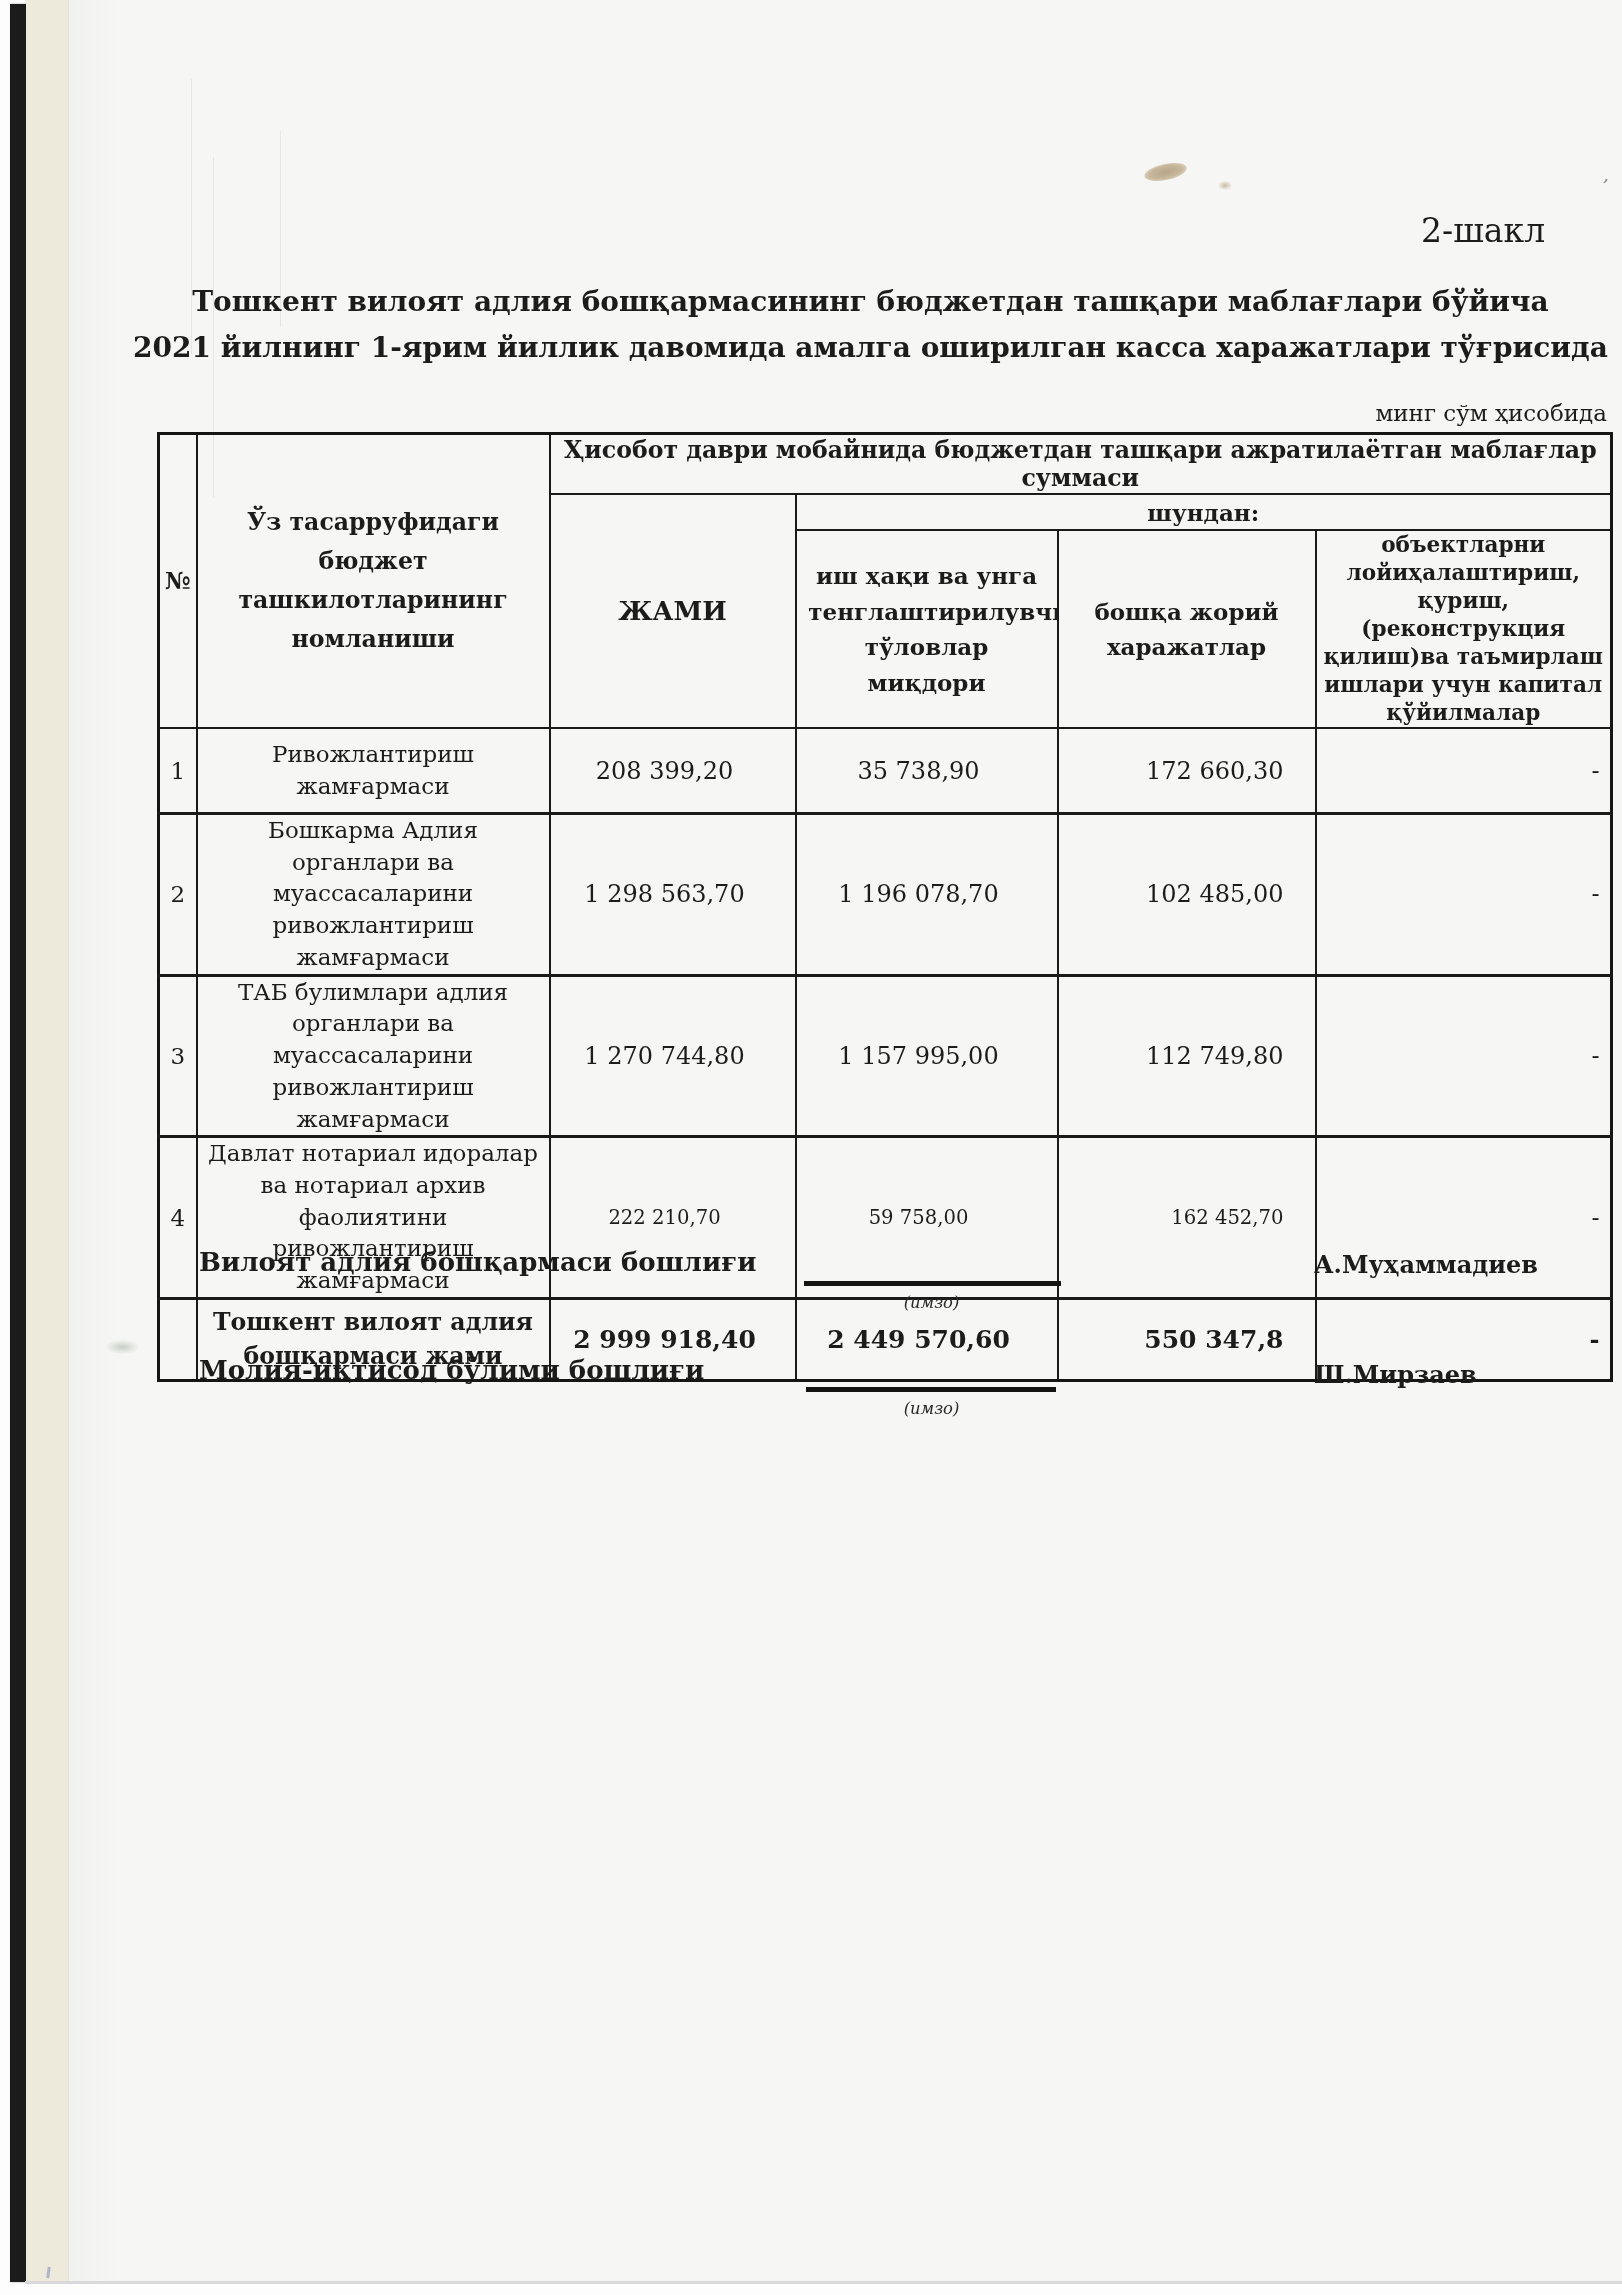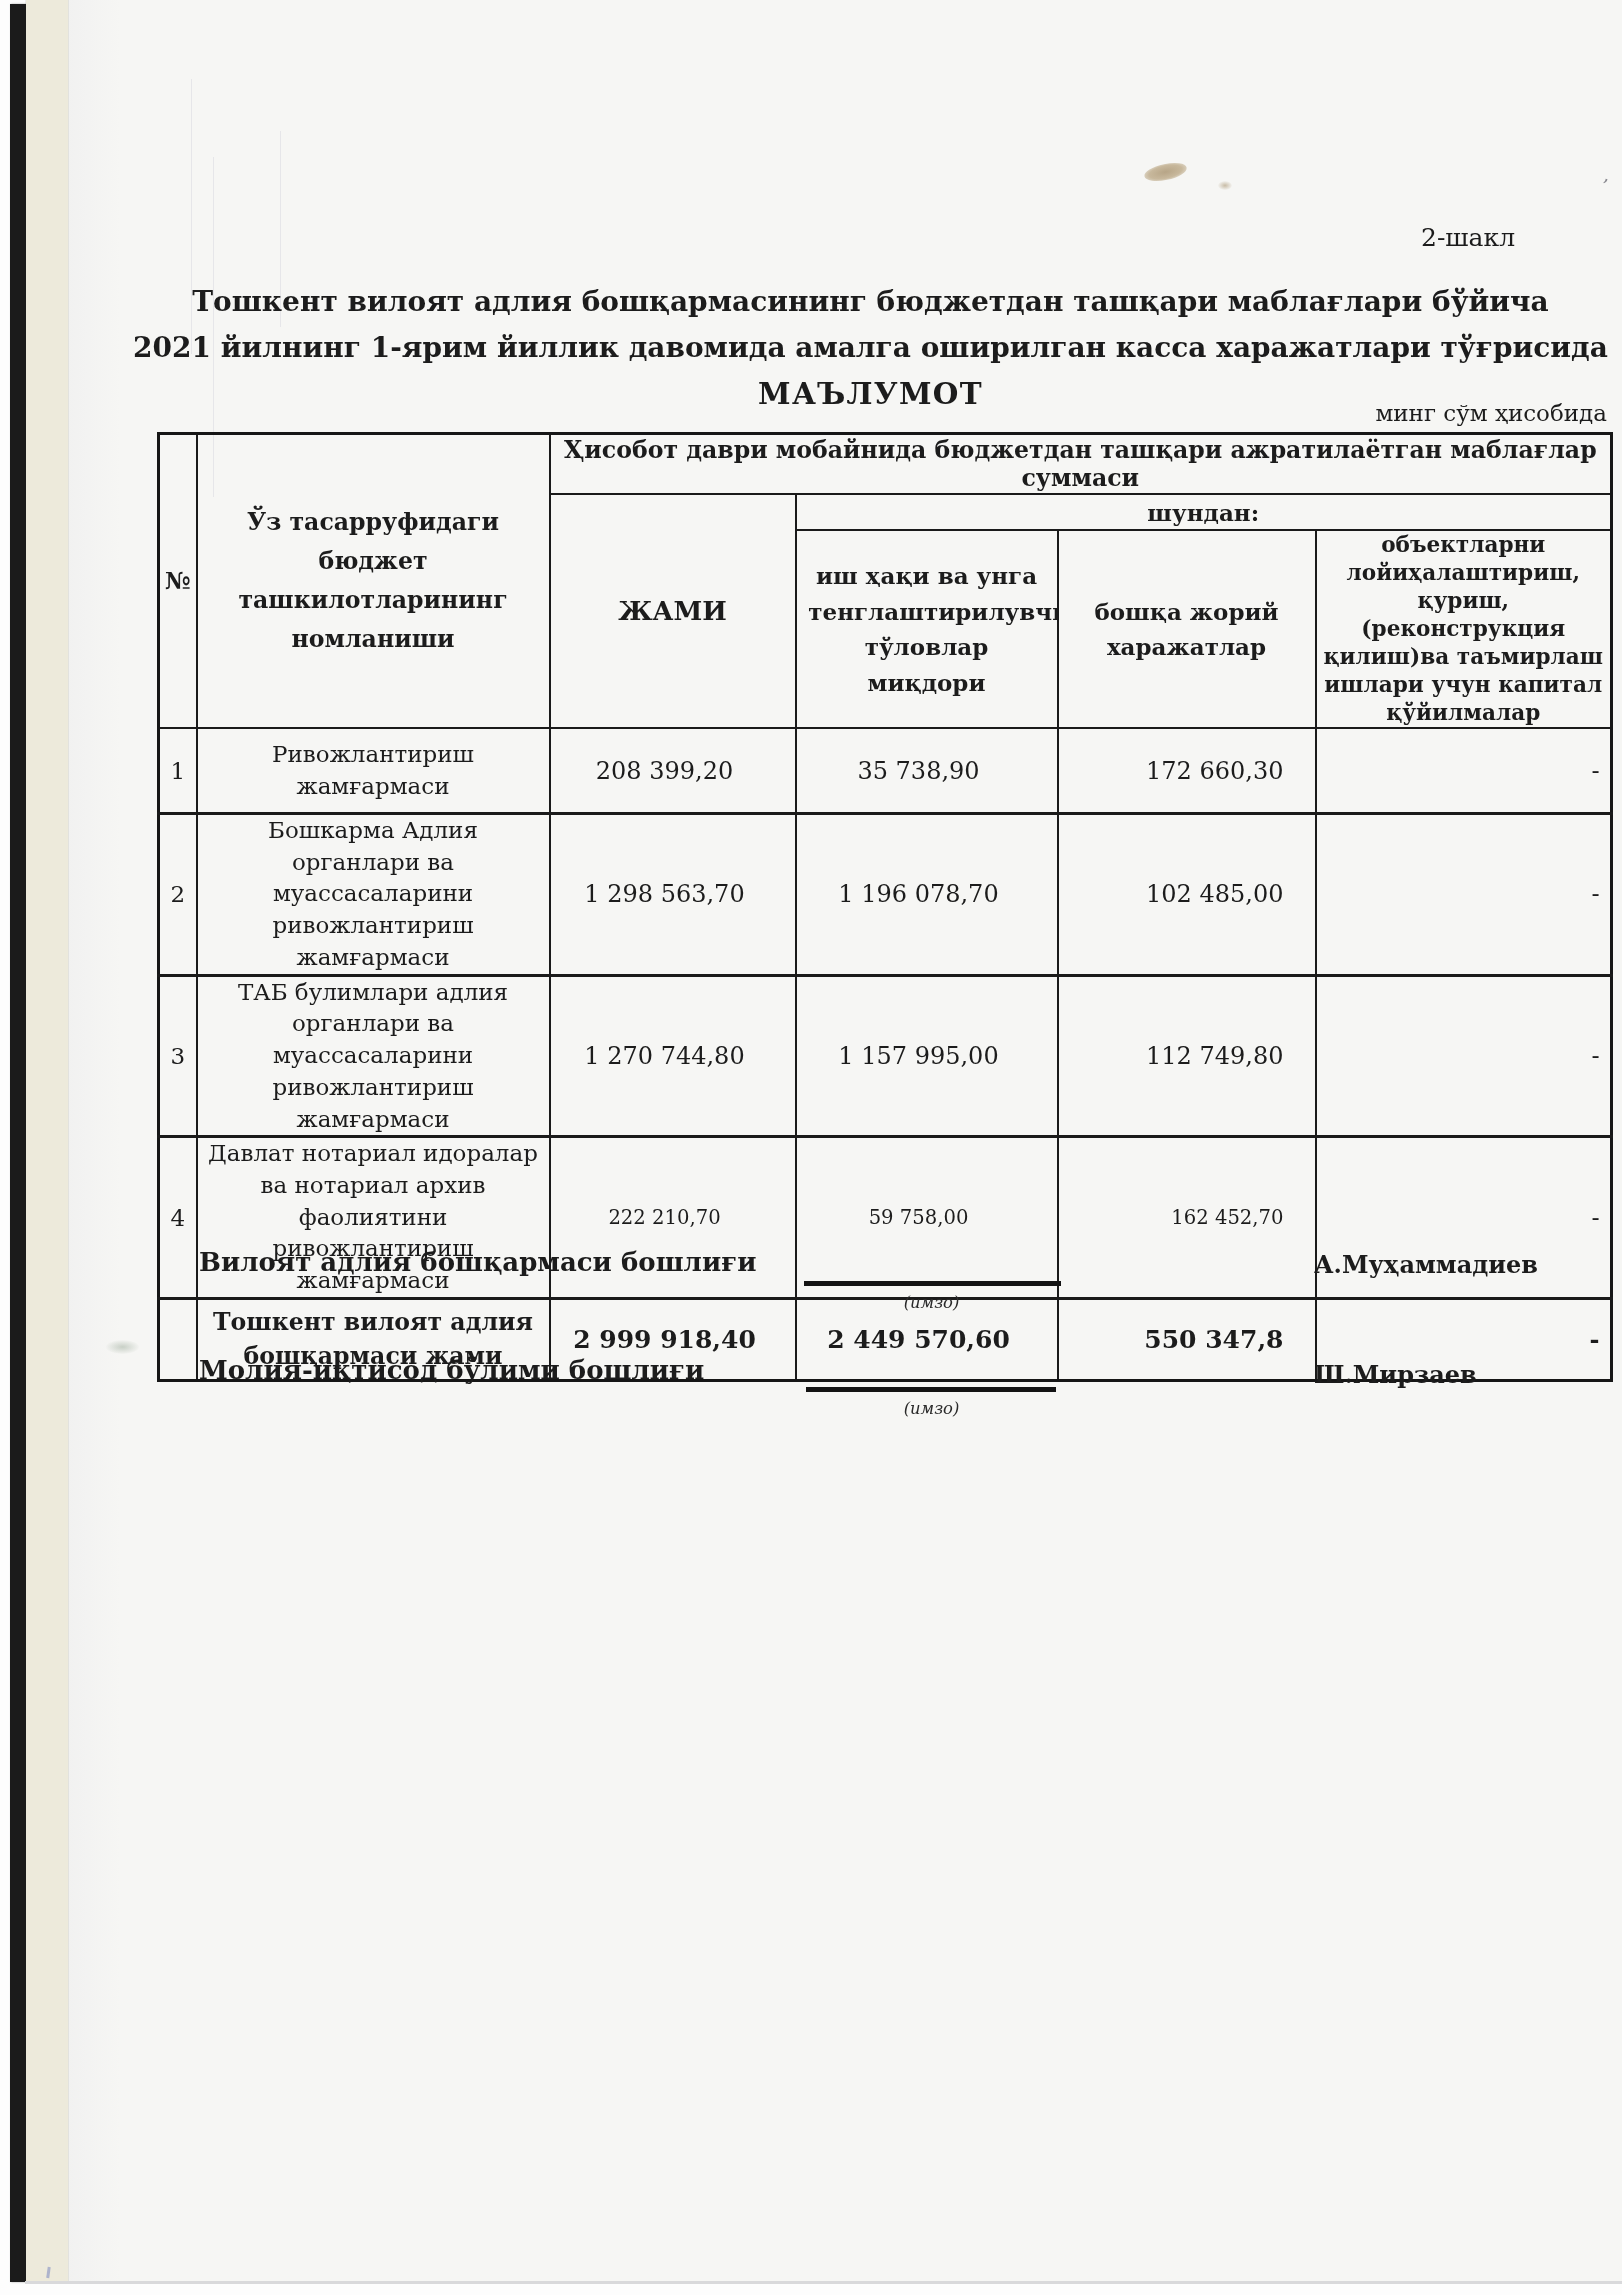--- a/index.html
+++ b/index.html
@@ -22,21 +22,21 @@
     background:radial-gradient(ellipse at center,#8d6f3e 0%,#a98f62 55%,rgba(169,143,98,0) 100%);
     opacity:.6;transform:rotate(-12deg);}
   .stain-dot{position:absolute;left:1218px;top:181px;width:14.4px;height:9.2px;border-radius:50%;
     background:radial-gradient(ellipse at center,#96event 0%,#9a8258 60%,rgba(154,130,88,0) 100%);
     background:radial-gradient(ellipse at center,#9a8258 0%,rgba(154,130,88,0) 75%);opacity:.5;}
   .mark-tick{position:absolute;left:1601px;top:175px;font-size:19.6px;color:#8a8a90;transform:rotate(14deg);}
   .smudge-green{position:absolute;left:106px;top:1340px;width:33px;height:14.4px;border-radius:50%;
     background:radial-gradient(ellipse at center,#8fa08d 0%,rgba(143,160,141,0) 75%);opacity:.45;}
   .mark-blue{position:absolute;left:47px;top:2267px;width:2.6px;height:10.5px;background:#7a86c0;opacity:.55;transform:rotate(8deg);}
   
-  .form-label{position:absolute;left:1421px;top:211px;font-size:25px;margin-top:12px;}
+  .form-label{position:absolute;left:1421px;top:211px;font-size:33px;}
   .title-wrap{position:absolute;left:131px;top:260px;width:1479px;text-align:center;font-weight:bold;margin-top:28px;}
   .title-l1{font-size:28px;line-height:1.0;}
   .title-l2{font-size:28px;line-height:1.0;margin-top:18.3px;}
   .title-l3{font-size:29.4px;line-height:1.0;margin-top:17px;letter-spacing:1.3px;}
   .unit-note{position:absolute;left:1243px;top:400px;width:364px;text-align:right;font-size:23px;}
   
   table.main{position:absolute;left:157px;top:432px;width:1454px;border-collapse:collapse;
     table-layout:fixed;border:3.9px solid #161616;}
   table.main td{border:2px solid #1a1a1a;vertical-align:middle;overflow:hidden;}
   .thA td{border-bottom-width:3.3px;}
@@ -81,21 +81,20 @@
   <div class="stain-main"></div>
   <div class="stain-dot"></div>
   <div class="mark-tick">’</div>
   <div class="smudge-green"></div>
   <div class="mark-blue"></div>
 
   <div class="form-label">2-шакл</div>
   <div class="title-wrap">
     <div class="title-l1">Тошкент вилоят адлия бошқармасининг бюджетдан ташқари маблағлари бўйича</div>
     <div class="title-l2">2021 йилнинг 1-ярим йиллик давомида амалга оширилган касса харажатлари тўғрисида</div>
-    <div class="title-l3">МАЪЛУМОТ</div>
   </div>
   <div class="unit-note">минг сўм ҳисобида</div>
 
   <table class="main">
     <colgroup>
       <col style="width:38px">
         <col style="width:353px">
         <col style="width:246px">
       <col style="width:262px">
         <col style="width:258px">

